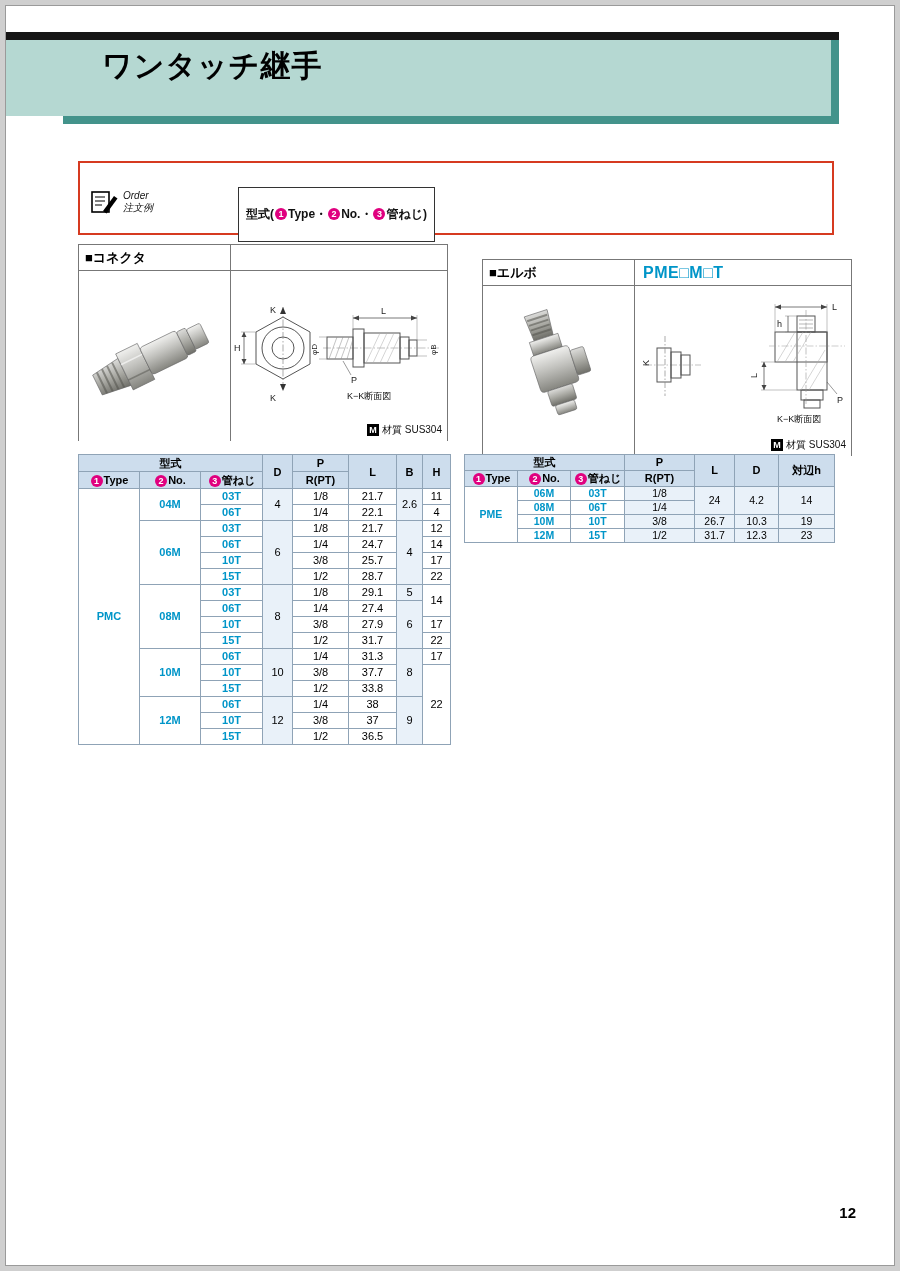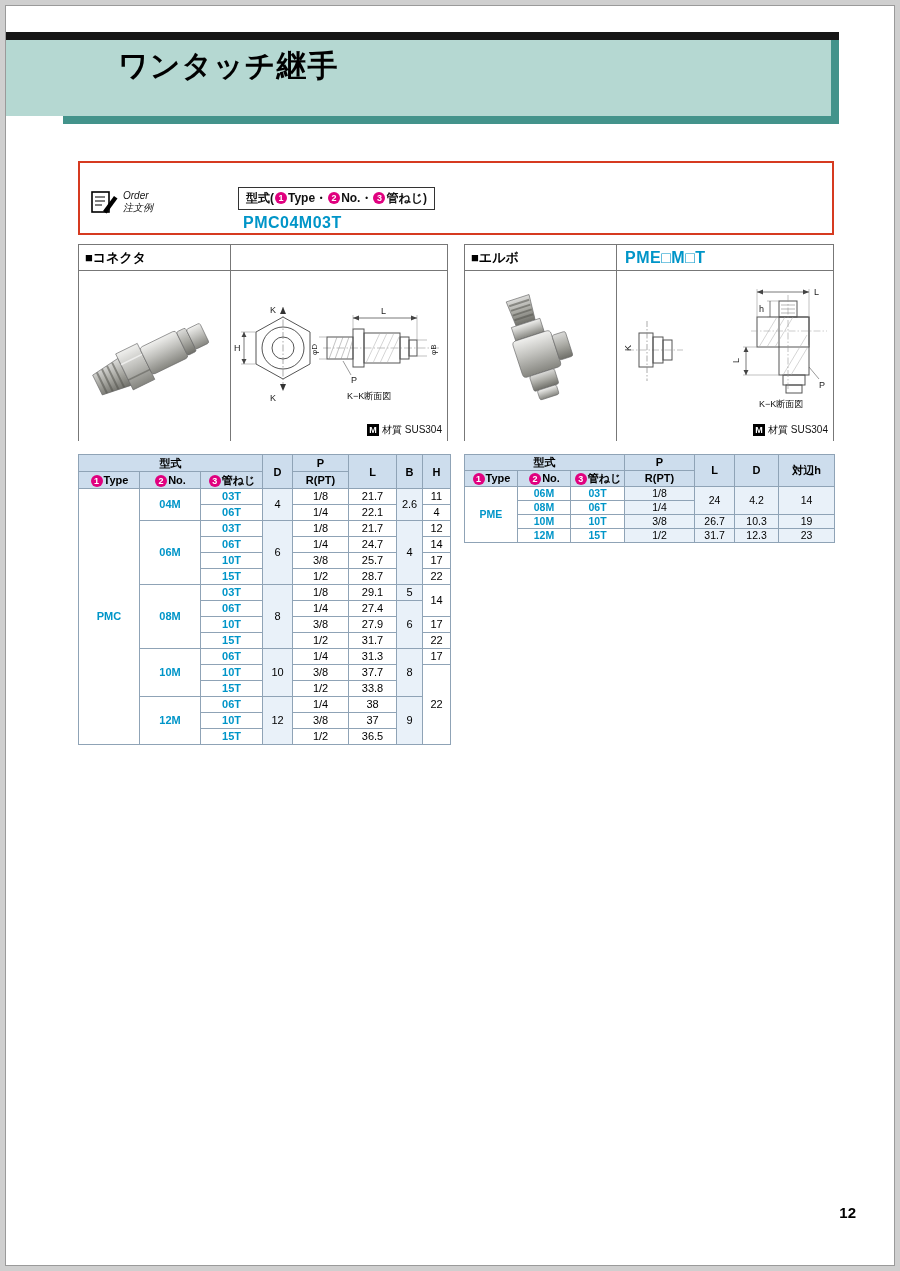--- a/index.html
+++ b/index.html
@@ -6,36 +6,36 @@
   body{background:#d4d4d4;font-family:"Liberation Sans","DejaVu Sans",sans-serif;}
   .outer{width:900px;height:1271px;background:#cfcfcf;box-sizing:border-box;padding:5px;margin:0 auto;}
   .page{position:relative;width:100%;height:100%;background:#fff;border:1px solid #9a9a9a;box-sizing:border-box;overflow:hidden;}
 
   
   .banner{position:absolute;left:0;top:26px;width:833px;height:92px;}
   .banner-black{position:absolute;left:0;top:0;right:0;height:8px;background:#161616;}
   .banner-teal{position:absolute;left:0;top:8px;right:0;bottom:8px;background:#b5d8d2;}
   .banner-shadow-bottom{position:absolute;left:57px;right:0;bottom:0;height:8px;background:#43938b;}
   .banner-shadow-right{position:absolute;right:0;top:8px;width:8px;bottom:0;background:#43938b;}
-  .page-title{position:absolute;left:96px;top:40px;font-size:30px;font-weight:bold;color:#000;letter-spacing:1px;z-index:2;margin-left:16px;}
+  .page-title{position:absolute;left:96px;top:40px;font-size:30px;font-weight:bold;color:#000;letter-spacing:1px;z-index:2;}
 
   
   .order-box{position:absolute;left:72px;top:155px;width:756px;height:74px;border:2px solid #d63a20;box-sizing:border-box;background:#fff;}
   .order-instruction{position:absolute;left:10px;top:5px;font-size:12px;color:#111;}
   .cnum{display:inline-block;width:12px;height:12px;border-radius:50%;background:#e0007f;color:#fff;font-size:9px;line-height:12px;text-align:center;font-weight:bold;vertical-align:1px;margin:0 1px;}
   .order-icon-block{position:absolute;left:10px;top:26px;display:flex;align-items:center;gap:5px;font-style:italic;}
   .order-icon-labels{display:flex;flex-direction:column;line-height:12px;font-size:10px;color:#111;}
   .order-format{position:absolute;left:158px;top:24px;}
-  .format-box{display:inline-block;border:1px solid #333;padding:2px 7px;font-size:12px;color:#111;font-weight:bold;background:#fff;}
+  .format-box{display:inline-block;border:1px solid #333;padding:18px 7px;font-size:12px;color:#111;font-weight:bold;background:#fff;}
   .example-code{color:#0095c8;font-weight:bold;font-size:16px;margin-top:4px;padding-left:5px;letter-spacing:0.5px;}
 
   
   .prod{position:absolute;top:238px;width:370px;height:197px;border:1px solid #777;box-sizing:border-box;background:#fff;}
   .prod-left{left:72px;}
-  .prod-right{left:458px;}
+  .prod-right{left:476px;margin-top:15px;}
   .prod-header{height:25px;border-bottom:1px solid #777;display:flex;}
   .prod-header-name{width:152px;border-right:1px solid #777;display:flex;align-items:center;padding-left:6px;font-weight:bold;font-size:13px;color:#000;box-sizing:border-box;}
   .prod-header-model{flex:1;display:flex;align-items:center;padding-left:8px;color:#0095c8;font-weight:bold;font-size:16px;letter-spacing:0.5px;}
   .prod-body{display:flex;height:170px;}
   .prod-photo{width:152px;border-right:1px solid #777;position:relative;box-sizing:border-box;background:#fff;display:flex;align-items:center;justify-content:center;}
   .prod-drawing{flex:1;position:relative;background:#fff;}
   .material{position:absolute;right:5px;bottom:4px;font-size:10px;display:flex;gap:3px;align-items:center;color:#111;}
   .material-mark{width:12px;height:12px;background:#000;color:#fff;font-size:9px;line-height:12px;text-align:center;font-weight:bold;display:inline-block;}
 
   

